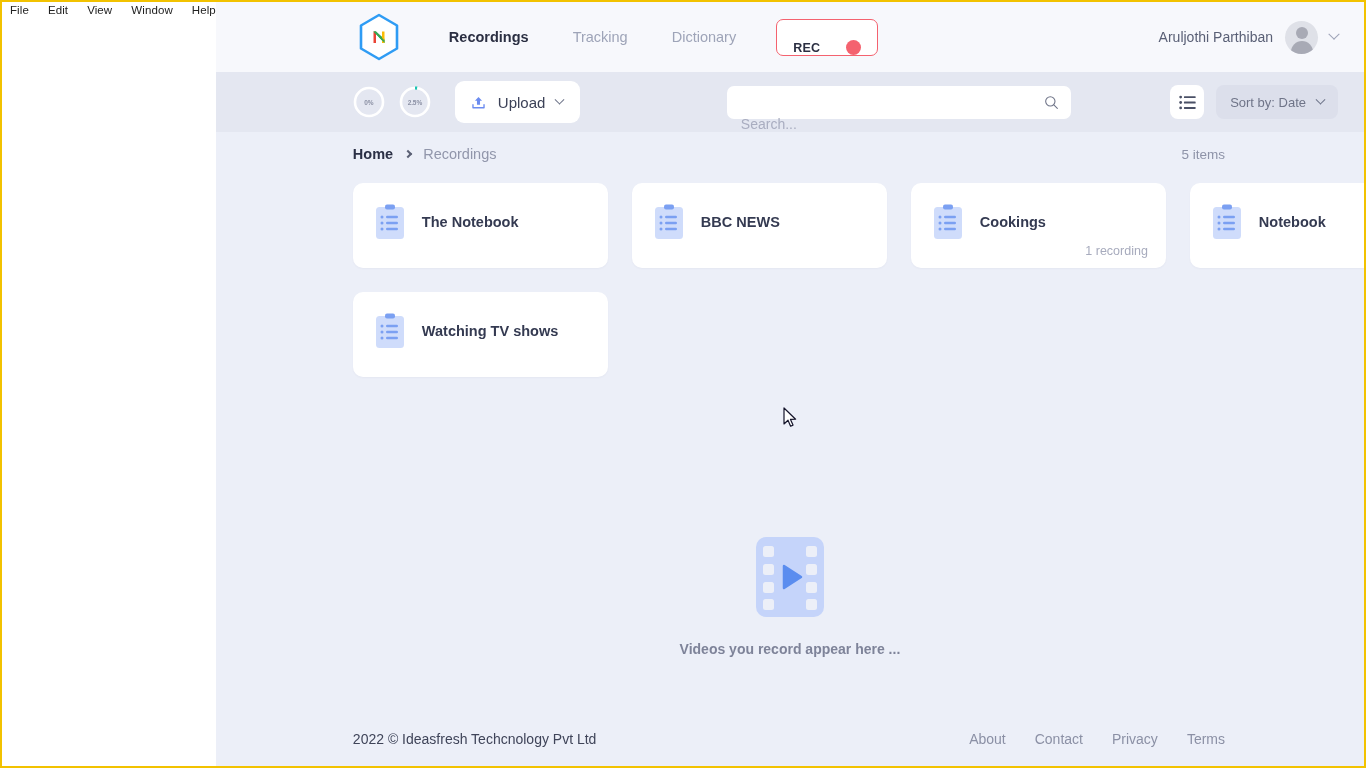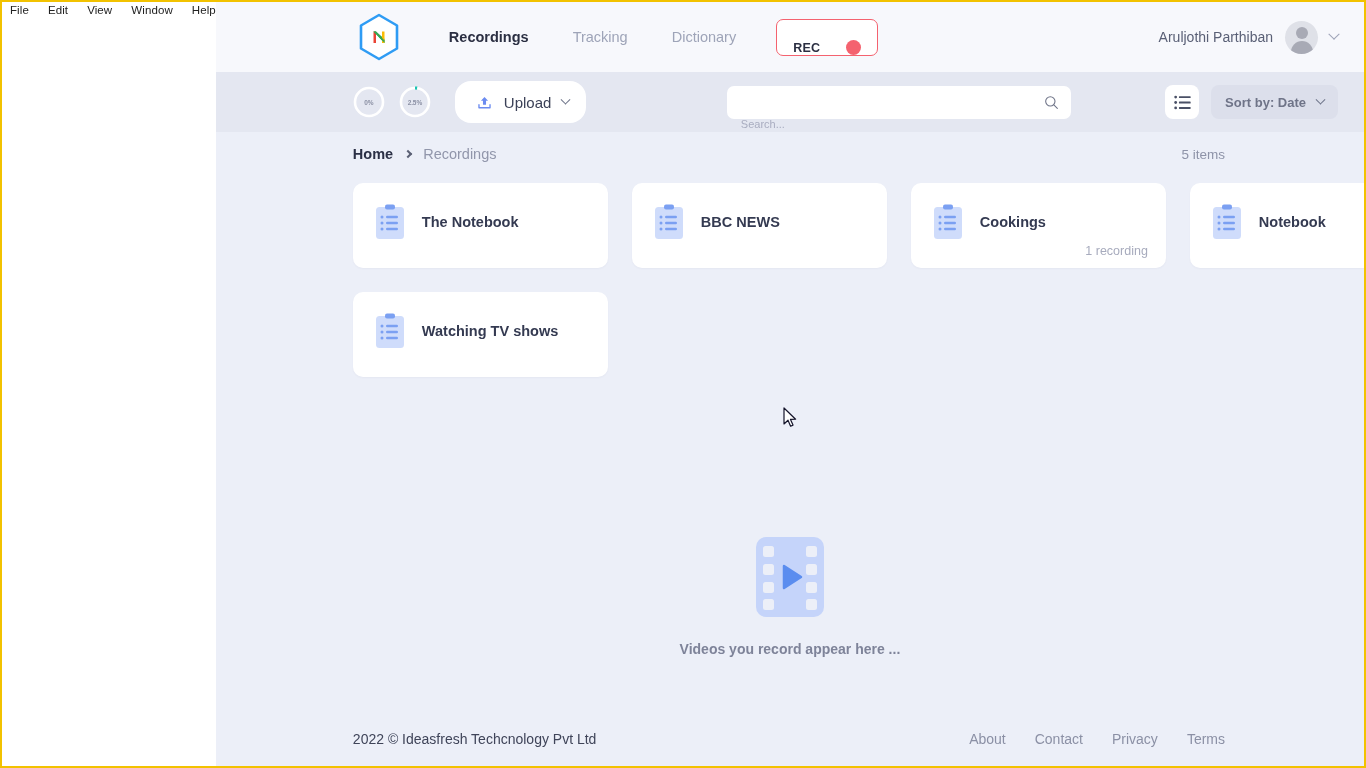--- a/index.html
+++ b/index.html
@@ -169,25 +169,25 @@
     font-weight: 600;
     position: relative;
     z-index: 2;
     letter-spacing: -0.1px;
   }
 
   .upload-btn {
     margin-left: 24px;
     height: 42px;
     background: #ffffff;
-    border-radius: 16px;
+    border-radius: 9px;
     display: flex;
     align-items: center;
     gap: 11px;
-    padding: 0 17px 0 21px;
+    padding: 0 17px 0 15px;
     cursor: pointer;
   }
   .upload-label {
     font-size: 15px;
     color: #3b4157;
     font-weight: 500;
   }
   .upload-chevron {
     width: 7px; height: 7px;
     border-right: 1.6px solid #6b7186;
@@ -203,33 +203,32 @@
     background: #ffffff;
     border-radius: 7px;
     display: flex;
     align-items: center;
     padding: 0 12px 0 14px;
   }
   .search-box input {
     flex: 1 1 auto;
     border: none; outline: none;
     font-family: "Liberation Sans", sans-serif;
-    font-size: 11px;
+    font-size: 14px;
     color: #4a4f63;
     background: transparent;
     margin-top: 43px;
   }
   .search-box input::placeholder { color: #a9adc0; }
 
   .toolbar-right {
     margin-left: auto;
     display: flex;
     align-items: flex-start;
     gap: 12px;
-    font-weight: bold;
   }
   .icon-btn {
     width: 34px; height: 34px;
     background: #ffffff;
     border-radius: 8px;
     display: flex; align-items: center; justify-content: center;
     cursor: pointer;
   }
   .sort-btn {
     height: 34px;

